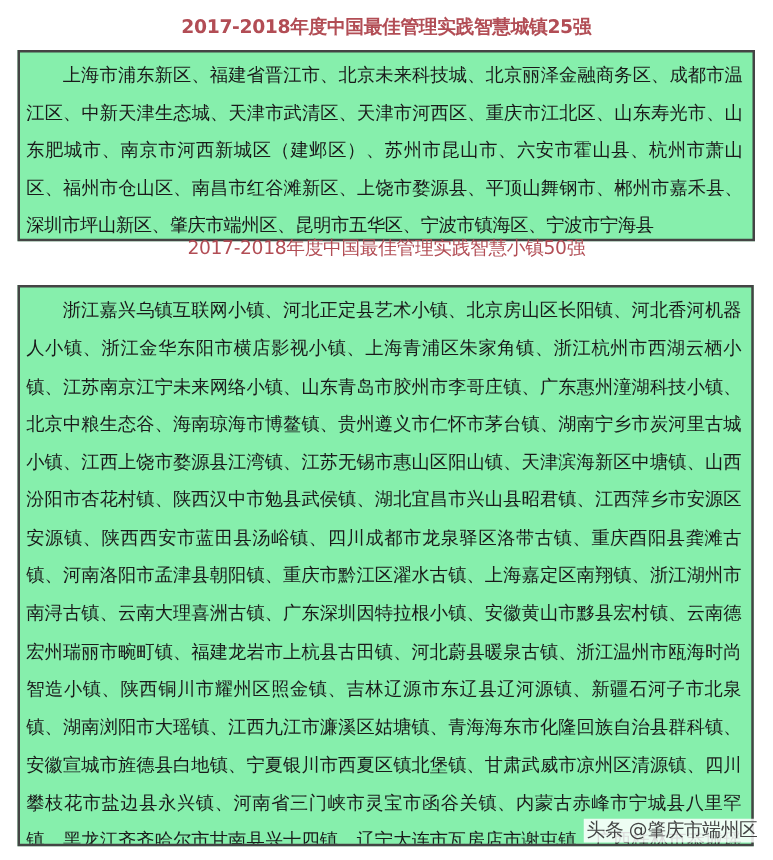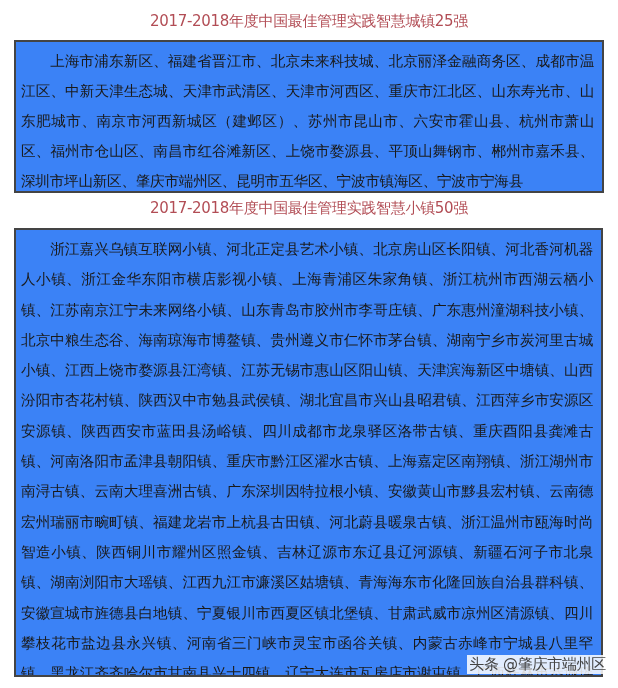--- a/index.html
+++ b/index.html
@@ -18,26 +18,26 @@
     .section-title {
       position: absolute;
       left: 0;
       width: 618px;
       text-align: center;
       font-size: 15px;
       line-height: 20px;
       color: #b24d55;
       letter-spacing: -0.3px;
     }
-    #title-1 { top: 11px; }
-    #title-2 { top: 198px; }
+    #title-1 { top: 11px; font-weight: bold; }
+    #title-2 { top: 188px; }
     .box {
       position: absolute;
       border: 2px solid #444444;
-      background: #3b82f6;
+      background: #86efac;
       box-sizing: border-box;
       padding: 4px 8px 0 5px;
       overflow: hidden;
     }
     #box-1 {
       left: 14px;
       top: 40px;
       width: 590px;
       height: 153px;
     }

